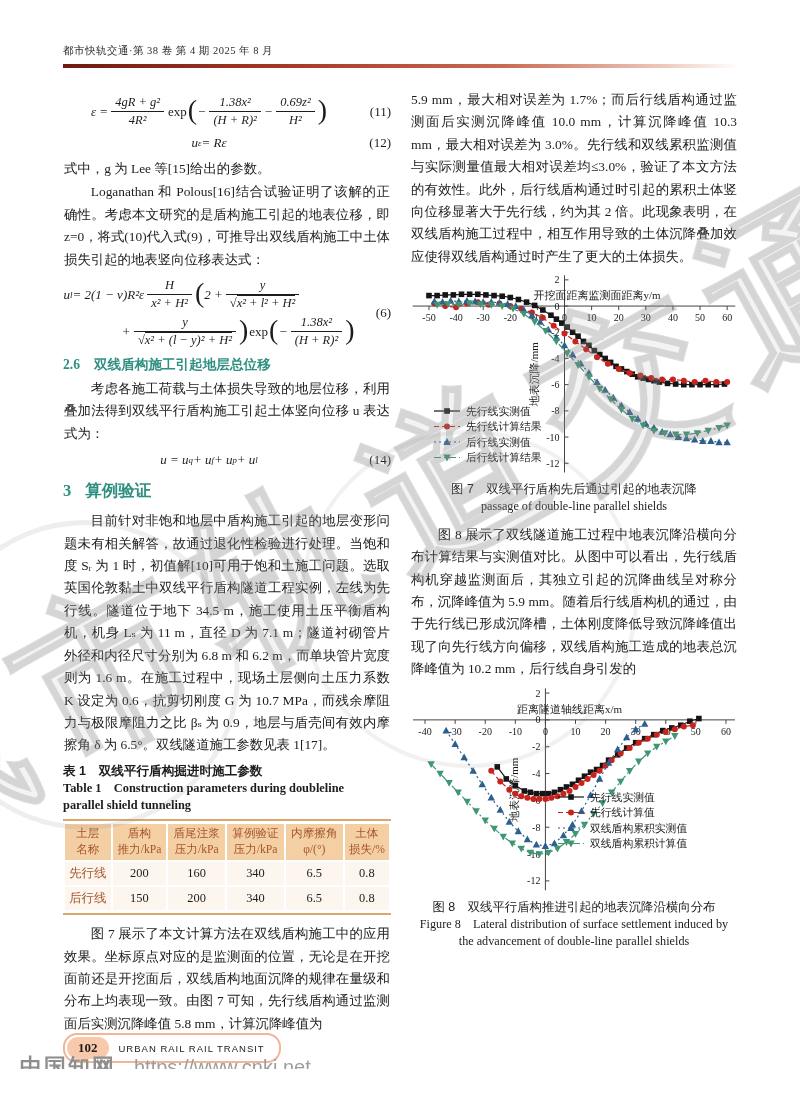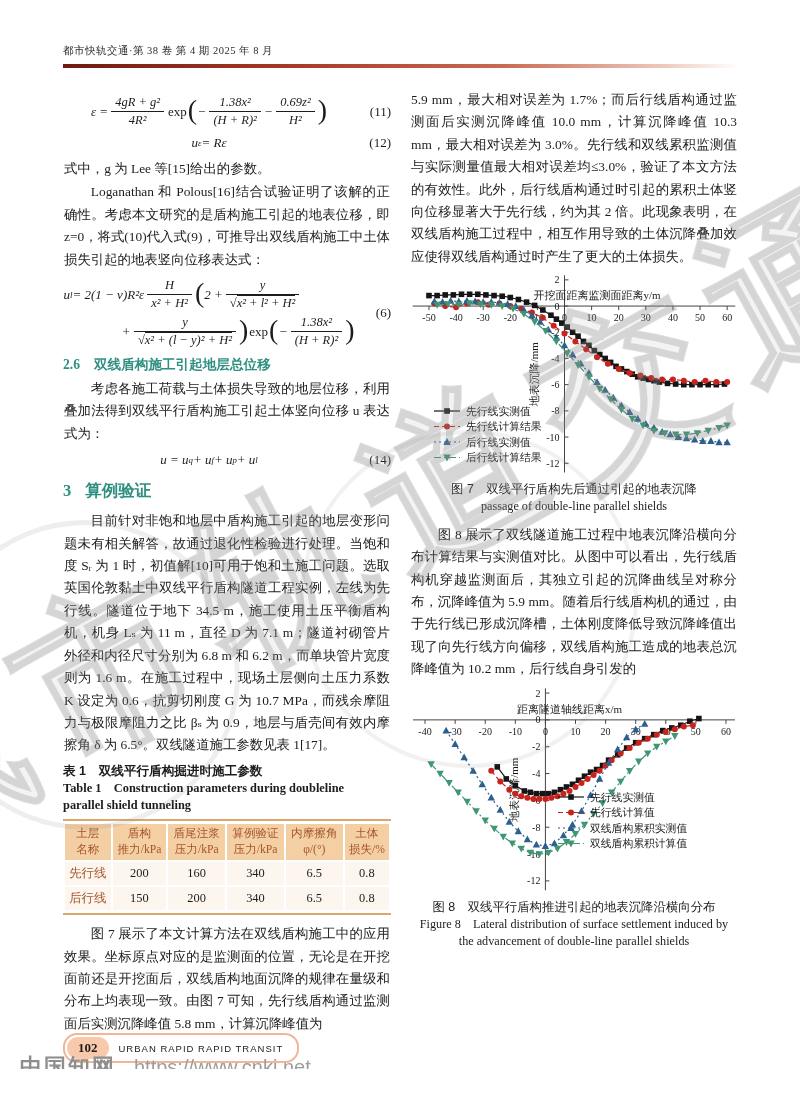--- a/index.html
+++ b/index.html
@@ -614,21 +614,21 @@
     </div>
     <div class="fig-cap">
       <div class="zh">图 8　双线平行盾构推进引起的地表沉降沿横向分布</div>
       <div class="en">Figure 8　Lateral distribution of surface settlement induced by</div>
       <div class="en">the advancement of double-line parallel shields</div>
     </div>
   </div>
 
   <div class="footer-pill">
     <span class="pagenum">102</span>
-    <span class="journal">URBAN RAPID RAPID TRANSIT</span>
+    <span class="journal">URBAN RAIL RAIL TRANSIT</span>
   </div>
 
   <div class="cnki">
     <span class="b">中国知网</span>
     <span class="u">https://www.cnki.net</span>
   </div>
 
   <div class="wm-circle wm-c1"></div>
   <div class="wm-circle wm-c2"></div>
   <div class="wm-diag">城市轨道交通网CCRM</div>

